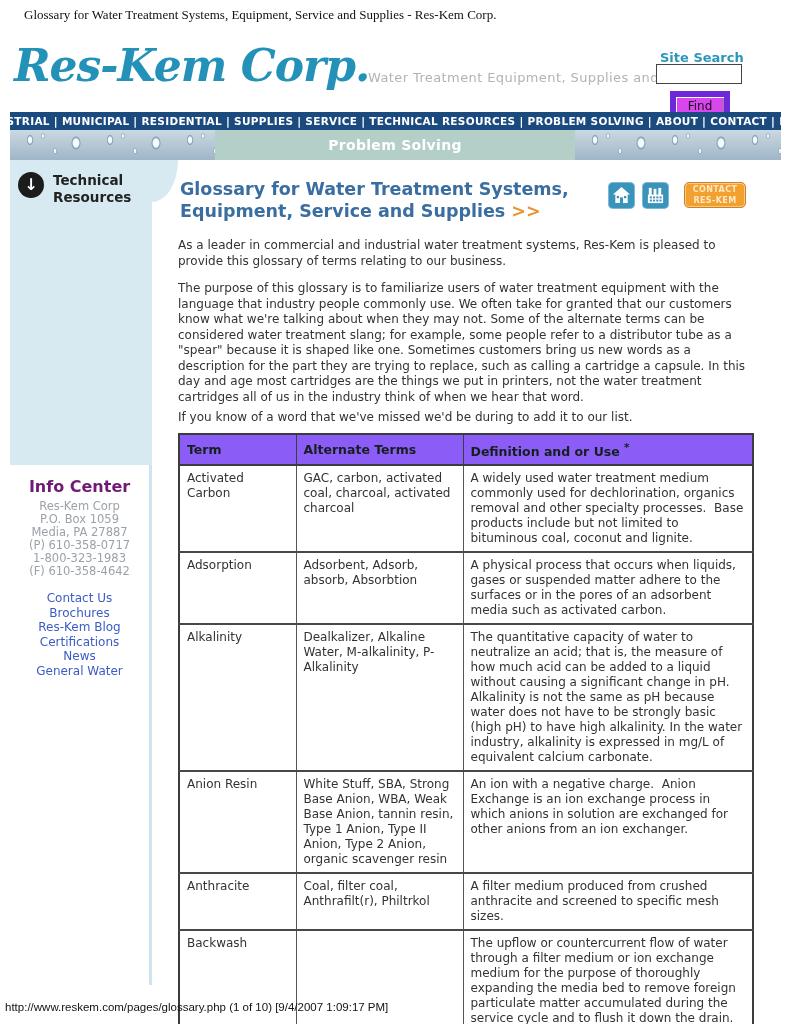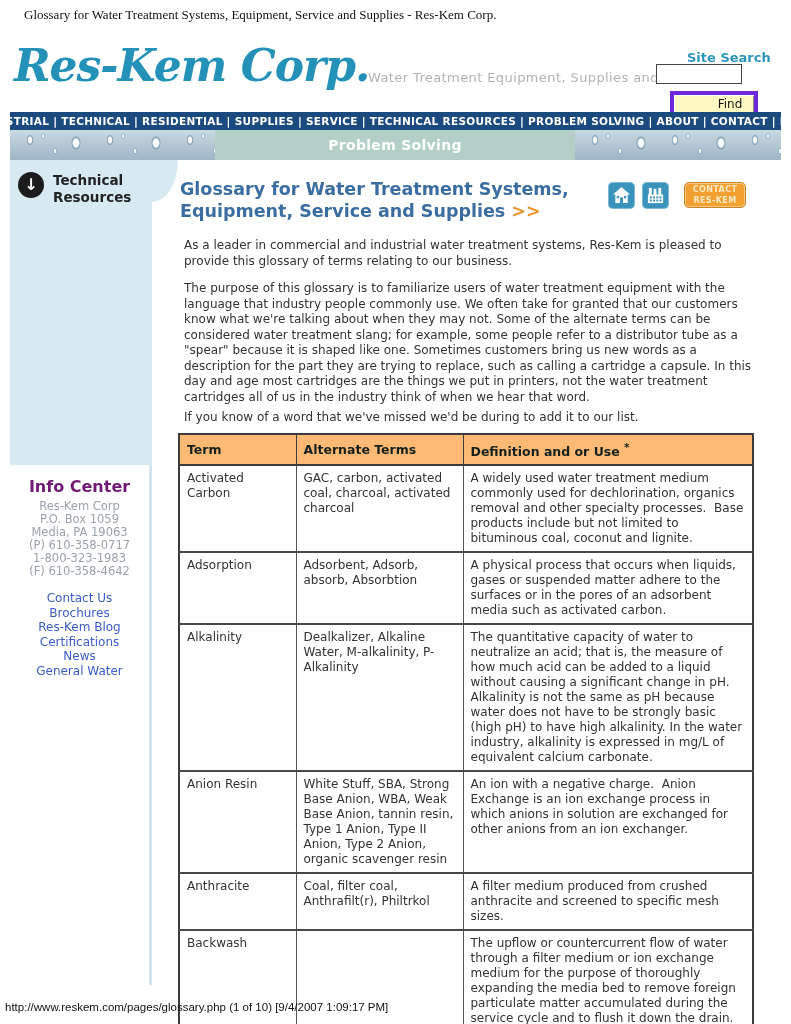--- a/index.html
+++ b/index.html
@@ -9,26 +9,26 @@
   
   .print-header{position:absolute;left:24px;top:7px;font-family:"Liberation Serif","DejaVu Serif",serif;
                 font-size:13px;color:#111;}
   .print-footer{position:absolute;left:5px;top:1001px;font-size:11.5px;color:#111;
                 font-family:"Liberation Sans","DejaVu Sans",sans-serif;}
 
   
   .logo{position:absolute;left:14px;top:40px;font-family:"DejaVu Serif","Liberation Serif",serif;
         font-style:italic;font-weight:bold;font-size:44px;color:#2492b8;letter-spacing:-1px;}
   .tagline{position:absolute;left:368px;top:70px;font-size:13px;color:#b3b3b3;letter-spacing:.4px;}
-  .search-label{position:absolute;left:660px;top:50px;font-size:13px;font-weight:bold;color:#2c96ba;margin-left:27px;}
+  .search-label{position:absolute;left:660px;top:50px;font-size:13px;font-weight:bold;color:#2c96ba;}
   .search-input{position:absolute;left:656px;top:64px;width:80px;height:18px;border:1px solid #444;
                 font-size:12px;padding:0 2px;}
-  .find-btn{position:absolute;left:670px;top:91px;width:48px;height:20px;background:#fef9c3;
-            border:4px solid #6d28d9;box-shadow:inset 1px 1px 0 #fff, inset -1px -1px 0 #8a8a8a;
-            font-size:12px;color:#111;text-align:center;line-height:18px;cursor:pointer;padding-left:32px;}
+  .find-btn{position:absolute;left:670px;top:91px;width:48px;height:20px;background:#d946ef;
+            border:6px solid #6d28d9;box-shadow:inset 1px 1px 0 #fff, inset -1px -1px 0 #8a8a8a;
+            font-size:12px;color:#111;text-align:center;line-height:18px;cursor:pointer;}
 
   
   .navbar{position:absolute;left:10px;top:112px;width:771px;height:18px;background:#1b4b7e;
           color:#fff;font-size:10.5px;font-weight:bold;letter-spacing:.3px;
           display:flex;align-items:center;justify-content:center;white-space:nowrap;}
   .nav-link{color:#fff;cursor:pointer;}
   .nav-sep{color:#fff;white-space:pre;}
 
   
   .banner{position:absolute;left:10px;top:130px;width:771px;height:30px;}
@@ -74,28 +74,28 @@
               color:#3a6da0;line-height:22px;}
   .title-arrows{color:#e8952f;font-weight:bold;}
   .quick-icons{position:absolute;left:430px;top:12px;display:flex;align-items:flex-start;}
   .icon-tile{width:27px;height:27px;background:#3a93bb;border-radius:5px;margin-right:7px;
              display:flex;align-items:center;justify-content:center;cursor:pointer;
              box-shadow:inset 0 0 0 1px rgba(255,255,255,.35);}
   .contact-btn{width:60px;height:23px;background:#f2a030;border:1px solid #cd831d;border-radius:5px;
                margin-left:8px;color:#ffe9c4;font-size:8px;font-weight:bold;text-align:center;
                line-height:11px;padding-top:1px;letter-spacing:.4px;cursor:pointer;
                box-shadow:inset 0 0 0 1px rgba(255,255,255,.45);}
-  .para{position:absolute;left:6px;width:570px;font-size:12px;line-height:15.5px;color:#333;}
+  .para{position:absolute;left:0;width:570px;font-size:12px;line-height:15.5px;color:#333;}
   .p1{top:68px;} .p2{top:111px;} .p3{top:240px;}
 
   
   .table-wrap{position:absolute;left:0;top:263px;width:574px;}
   table.glossary{width:574px;border-collapse:collapse;table-layout:fixed;
                  border:2px solid #3c3c3c;font-size:12px;line-height:15px;color:#333;}
-  table.glossary th{background:#fdba74;color:#15201e;text-align:left;font-size:12.5px;
+  table.glossary th{background:#8b5cf6;color:#15201e;text-align:left;font-size:12.5px;
                     padding:5px 7px;border:1px solid #3c3c3c;border-bottom:2px solid #3c3c3c;}
   table.glossary td{vertical-align:top;padding:5px 7px;border:1px solid #555;
                     border-top:2px solid #484848;}
   .col-term{width:117px;} .col-alt{width:167px;} .col-def{width:290px;}
   .td-def{white-space:pre-wrap;}
 </style>
 </head>
 <body>
 
 <div class="page">
@@ -104,21 +104,21 @@
 
   <div class="logo">Res-Kem Corp.</div>
   <div class="tagline">Water Treatment Equipment, Supplies and Service</div>
   <div class="search-label">Site Search</div>
   <input class="search-input" type="text" value="" style="">
   <div class="find-btn">Find</div>
 
   <div class="navbar">
       <span class="nav-link">INDUSTRIAL</span>
       <span class="nav-sep"> | </span>
-      <span class="nav-link">TECHNICAL</span>
+      <span class="nav-link">MUNICIPAL</span>
       <span class="nav-sep"> | </span>
       <span class="nav-link">RESIDENTIAL</span>
       <span class="nav-sep"> | </span>
       <span class="nav-link">SUPPLIES</span>
       <span class="nav-sep"> | </span>
       <span class="nav-link">SERVICE</span>
       <span class="nav-sep"> | </span>
       <span class="nav-link">TECHNICAL RESOURCES</span>
       <span class="nav-sep"> | </span>
       <span class="nav-link">PROBLEM SOLVING</span>
@@ -142,21 +142,21 @@
     <span class="arrow-circle">↓</span>
     <span class="tech-title">Technical Resources</span>
   </div>
   <div class="vline"></div>
 
   <div class="info-center">
     <div class="info-title">Info Center</div>
     <div>
         <div class="addr-line">Res-Kem Corp</div>
         <div class="addr-line">P.O. Box 1059</div>
-        <div class="addr-line">Media, PA 19063</div>
+        <div class="addr-line">Media, PA 27887</div>
         <div class="addr-line">(P) 610-358-0717</div>
         <div class="addr-line">1-800-323-1983</div>
         <div class="addr-line">(F) 610-358-4642</div>
       </div>
     <div class="info-links">
         <span class="info-link">Contact Us</span>
         <span class="info-link">Brochures</span>
         <span class="info-link">Res-Kem Blog</span>
         <span class="info-link">Certifications</span>
         <span class="info-link">News</span>

